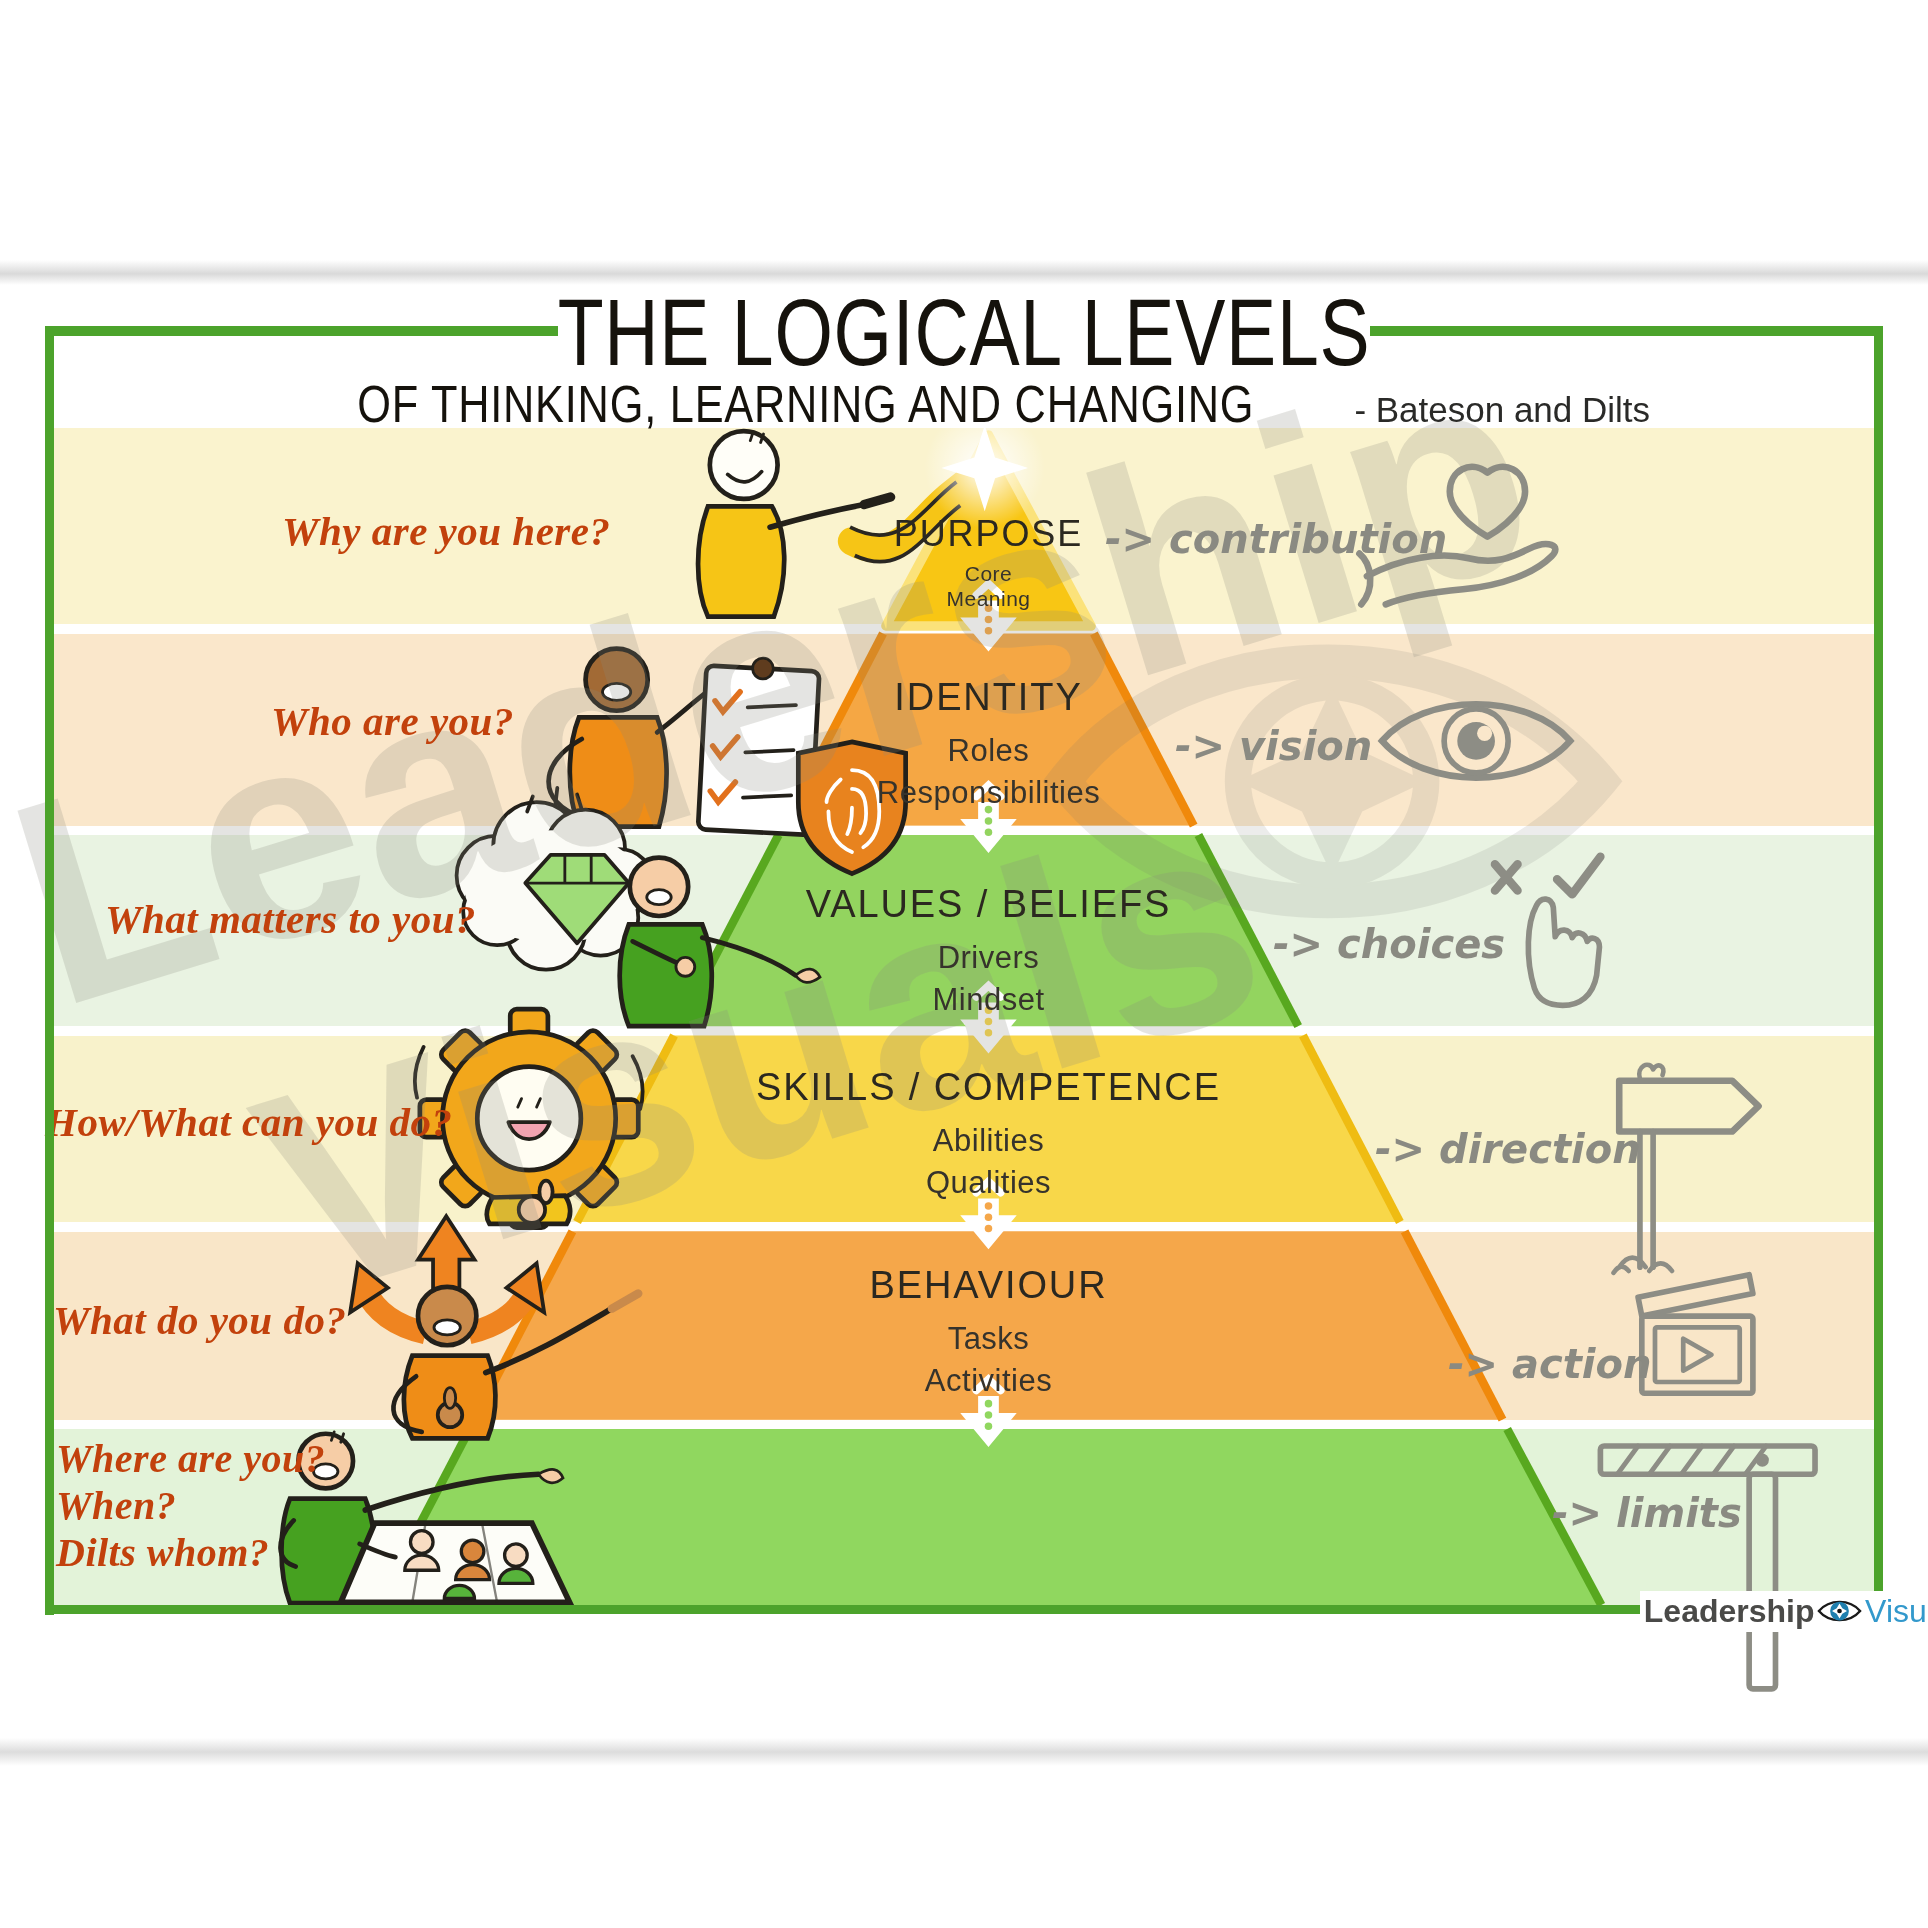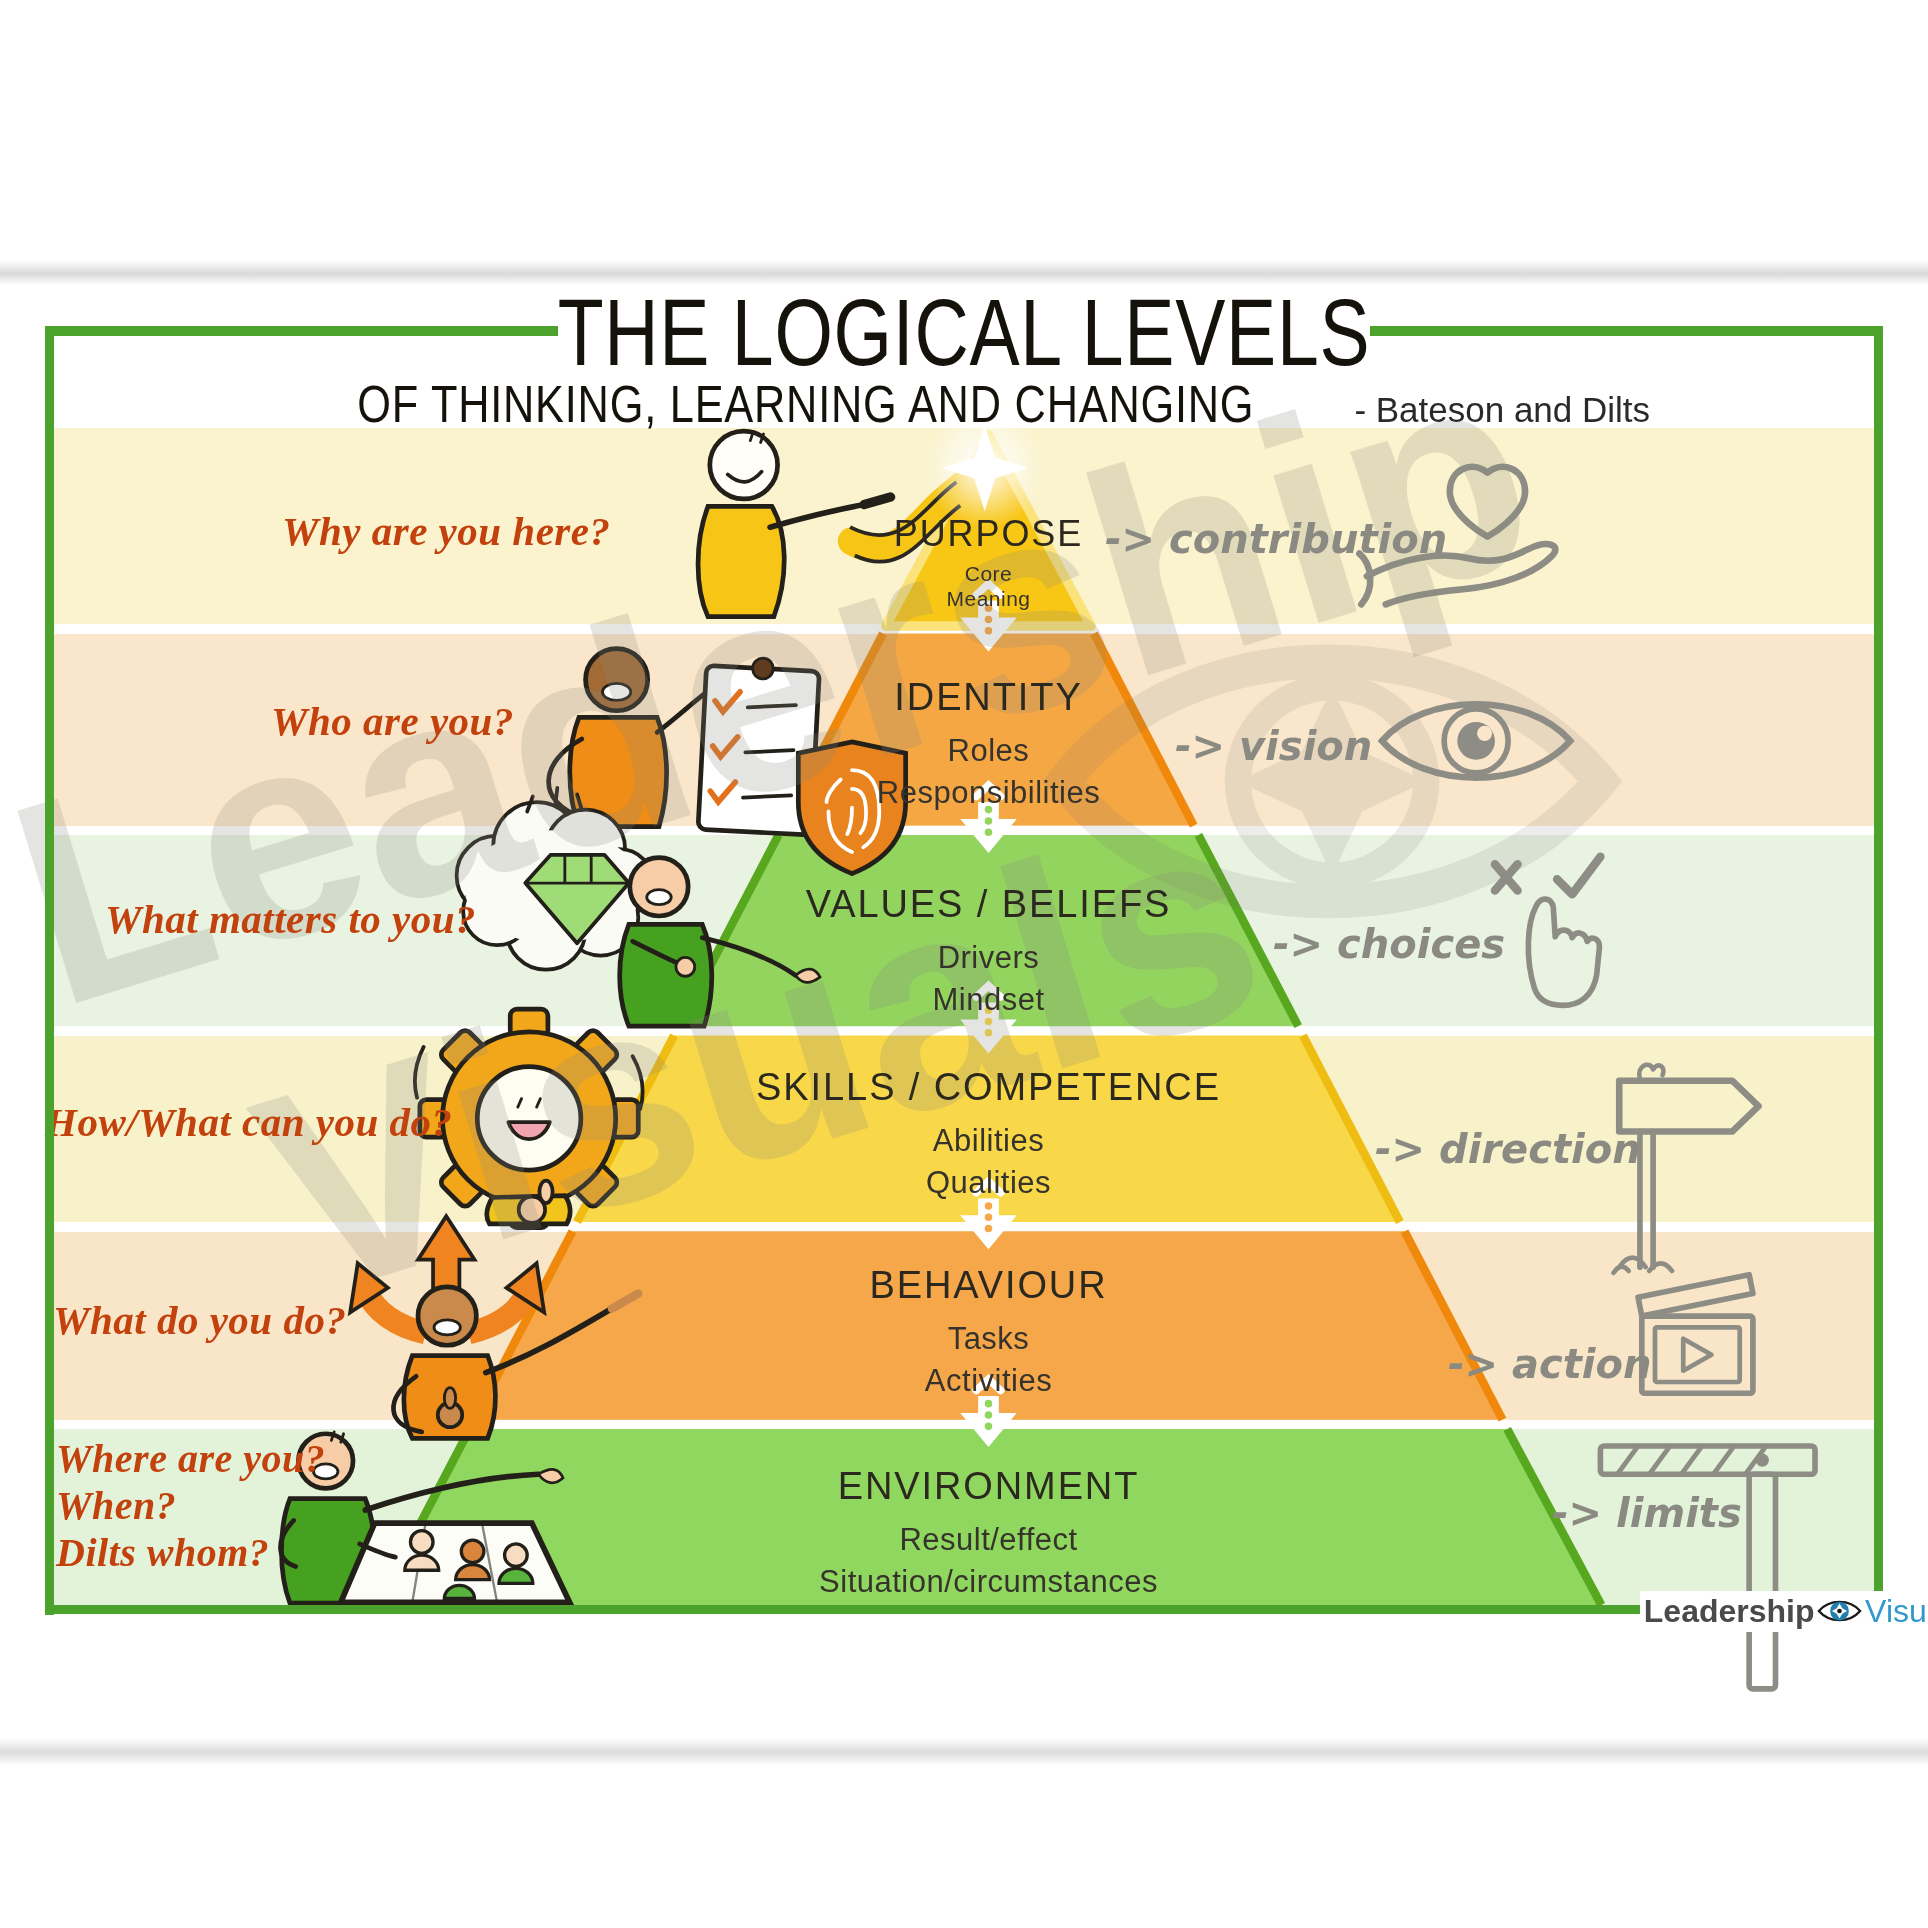--- a/index.html
+++ b/index.html
@@ -366,25 +366,20 @@
   <div class="slice" id="slice-3">
     <div class="slice-name">SKILLS / COMPETENCE</div>
     <div class="slice-detail">Abilities</div>
     <div class="slice-detail">Qualities</div>
   </div>
   <div class="slice" id="slice-4">
     <div class="slice-name">BEHAVIOUR</div>
     <div class="slice-detail">Tasks</div>
     <div class="slice-detail">Activities</div>
   </div>
-  <div class="slice" id="slice-5">
-    <div class="slice-name">ENVIRONMENT</div>
-    <div class="slice-detail">Result/effect</div>
-    <div class="slice-detail">Situation/circumstances</div>
-  </div>
 
   <div class="outcome" id="o-0">-&gt; contribution</div>
   <div class="outcome" id="o-1">-&gt; vision</div>
   <div class="outcome" id="o-2">-&gt; choices</div>
   <div class="outcome" id="o-3">-&gt; direction</div>
   <div class="outcome" id="o-4">-&gt; action</div>
   <div class="outcome" id="o-5">-&gt; limits</div>
 
   <div class="fb" id="fb-left"></div>
   <div class="fb" id="fb-right"></div>

